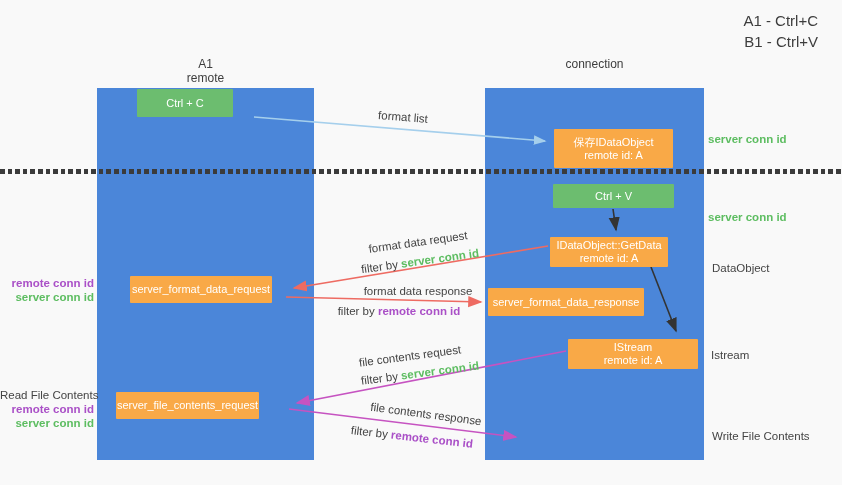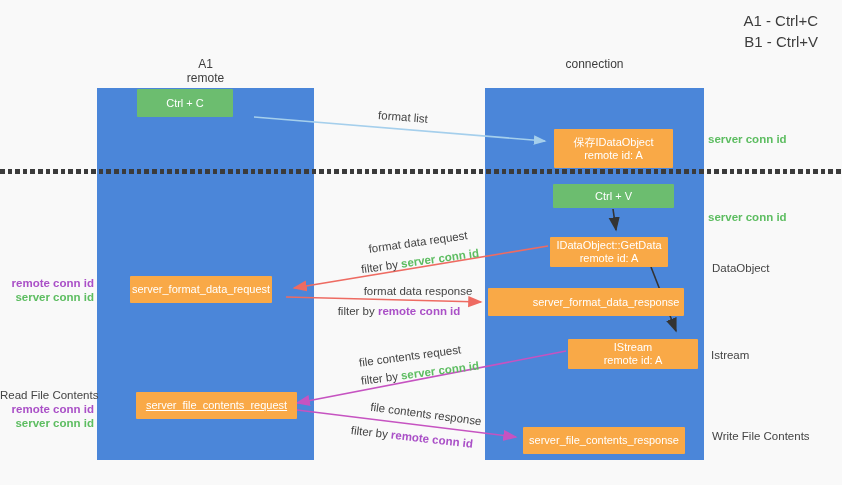--- a/index.html
+++ b/index.html
@@ -121,36 +121,33 @@
 
   <div class="box orange" style="left:550px;top:237px;width:118px;height:30px;">
     <div>IDataObject::GetData</div>
     <div>remote id: A</div>
   </div>
 
   <div class="box orange" style="left:130px;top:276px;width:142px;height:27px;">
     <div>server_format_data_request</div>
   </div>
 
-  <div class="box orange" style="left:488px;top:288px;width:156px;height:28px;padding-left:40px;">
+  <div class="box orange" style="left:488px;top:288px;width:156px;height:28px;">
     <div>server_format_data_response</div>
   </div>
 
   <div class="box orange" style="left:568px;top:339px;width:130px;height:30px;">
     <div>IStream</div>
     <div>remote id: A</div>
   </div>
 
-  <div class="box orange" style="left:136px;top:392px;width:161px;height:27px;text-decoration:underline;">
+  <div class="box orange" style="left:116px;top:392px;width:143px;height:27px;">
     <div>server_file_contents_request</div>
   </div>
 
-  <div class="box orange" style="left:523px;top:427px;width:162px;height:27px;">
-    <div>server_file_contents_response</div>
-  </div>
 
   <div class="flow-label" style="left:403px;top:117px;transform:translate(-50%,-50%) rotate(4.5deg);">format list</div>
 
   <div class="flow-label" style="left:418px;top:242px;transform:translate(-50%,-50%) rotate(-8deg);">format data request</div>
 
   <div class="flow-label" style="left:420px;top:261px;transform:translate(-50%,-50%) rotate(-8deg);">
     <span class="txt-dark">filter by </span><span class="txt-green">server conn id</span>
   </div>
 
   <div class="flow-label" style="left:418px;top:291px;transform:translate(-50%,-50%);">format data response</div>

